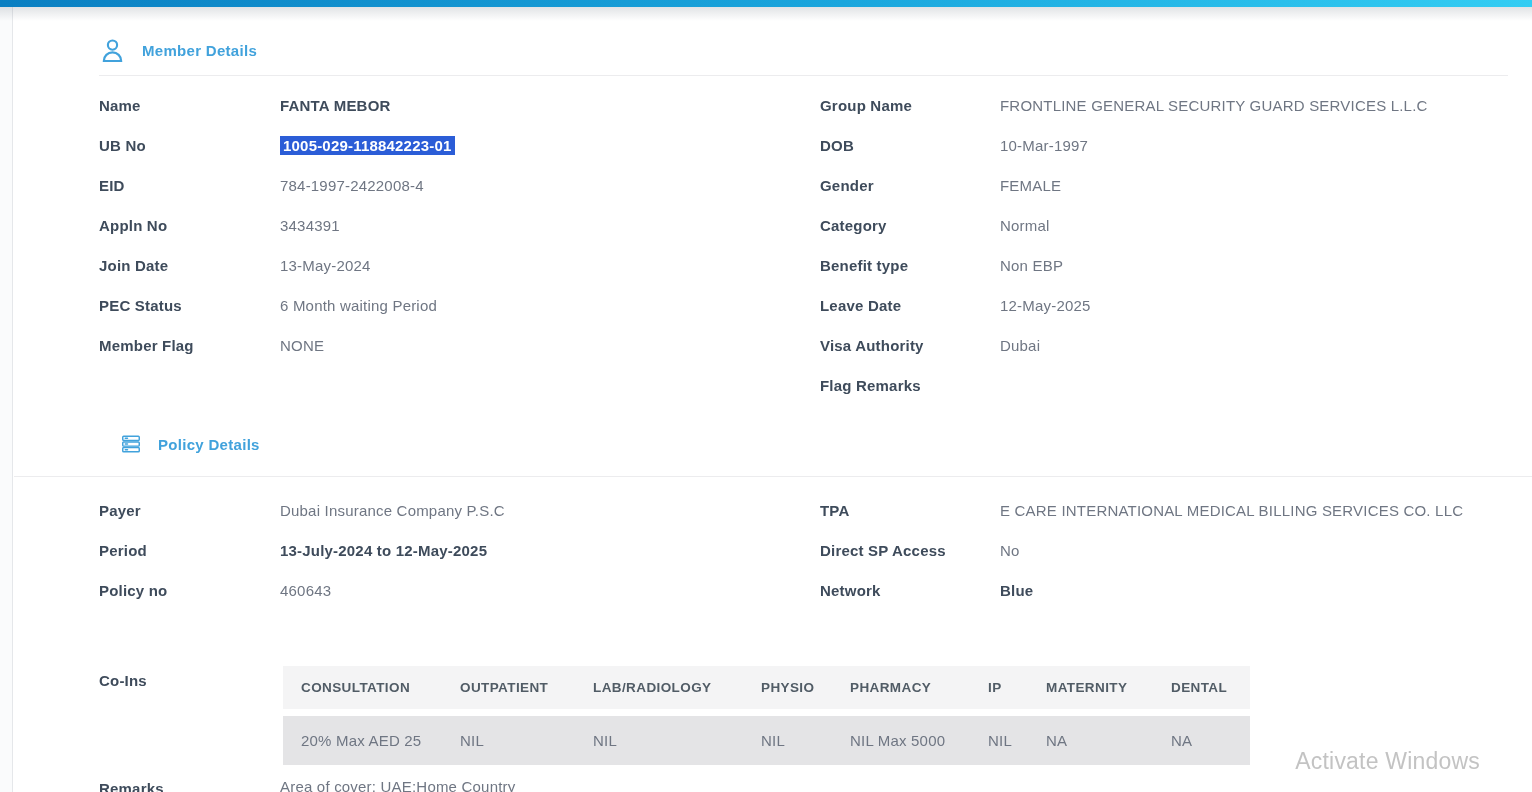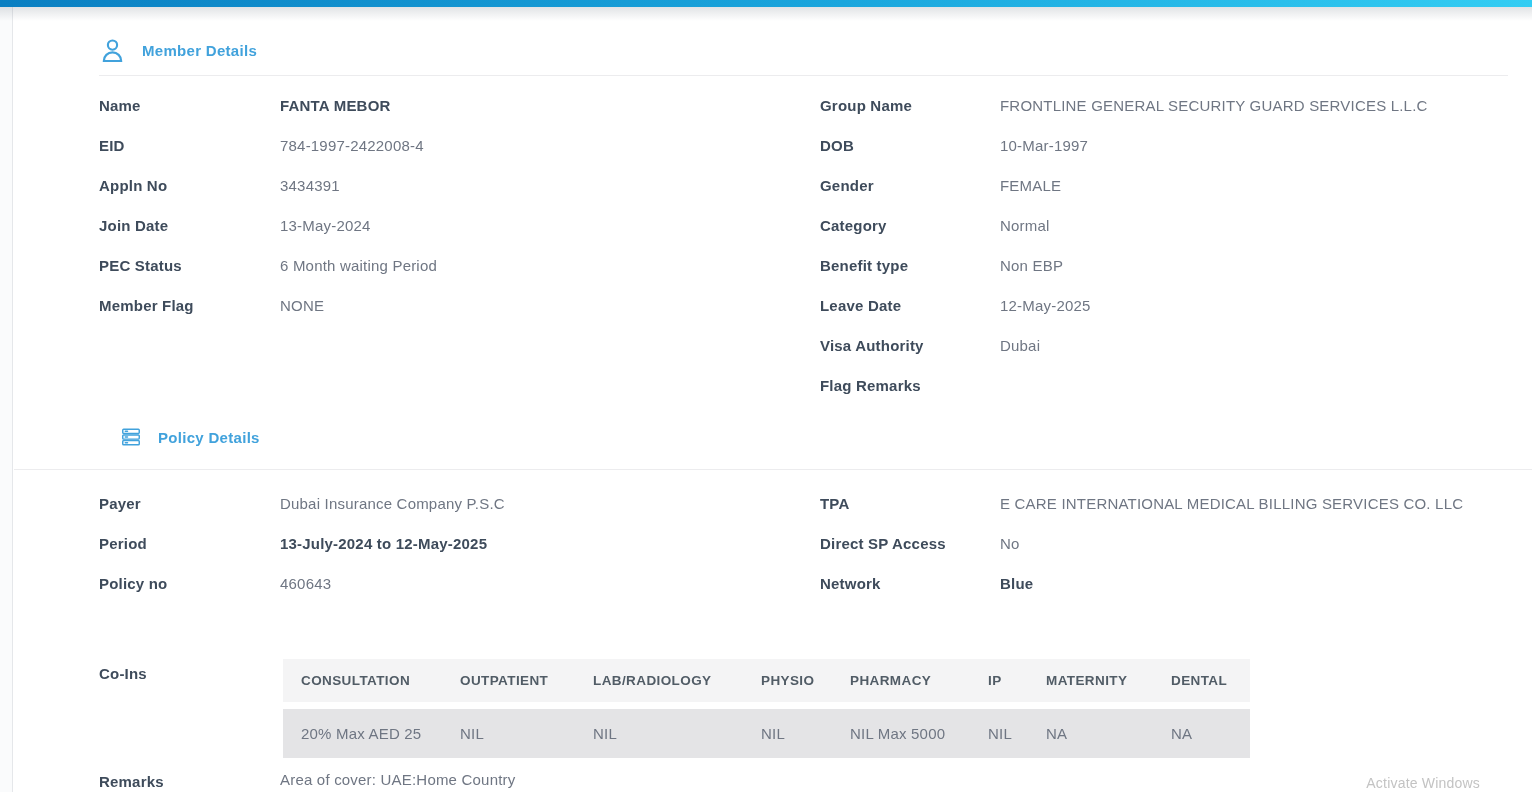--- a/index.html
+++ b/index.html
@@ -23,21 +23,21 @@
   .left-strip {
     position:absolute; top:7px; left:0; width:13px; height:785px;
     background:#fafbfc; border-right:1px solid #e5e7ea; z-index:3;
   }
   .content {
     position:absolute; top:7px; left:0; width:1532px;
     padding:0 24px 0 99px;
   }
   .section-header { display:flex; align-items:center; gap:16px; }
   .member-header { margin-top:28px; height:30px; }
-  .policy-header { margin-top:17px; height:30px; padding-left:21px; }
+  .policy-header { margin-top:24px; height:30px; padding-left:21px; }
   .section-title {
     color:#41a2dc; font-size:15px; font-weight:700; letter-spacing:0.3px;
   }
   .icon { display:inline-flex; align-items:center; }
   .divider {
     border:none; border-top:1px solid #ececee; height:0; margin-top:10px;
   }
   .divider-wide {
     border:none; border-top:1px solid #ececee; height:0;
     margin-top:17px; margin-left:-85px; margin-right:-24px;
@@ -70,21 +70,21 @@
     text-align:left; padding:14px 8px 14px 18px; letter-spacing:0.4px;
     white-space:nowrap; overflow:hidden;
   }
   table.coins td {
     background:#e4e4e6; color:#6f7683; font-size:15px;
     padding:16px 8px 16px 18px; letter-spacing:0.2px; white-space:nowrap;
   }
   .remarks-row { display:flex; align-items:flex-start; margin-top:6px; }
   .remarks-row .lbl { padding-top:2px; }
   .watermark {
-    position:absolute; right:52px; bottom:1px; font-size:14px;
+    position:absolute; right:52px; bottom:17px; font-size:23px;
     color:#c3c3c3; letter-spacing:0.2px; z-index:6;
   }
 </style>
 </head>
 <body>
 
 <div class="screen">
   <div class="topbar"></div>
   <div class="topshadow"></div>
   <div class="left-strip"></div>
@@ -100,20 +100,24 @@
       </span>
       <span class="section-title">Member Details</span>
     </div>
     <hr class="divider">
 
     <div class="fields-grid">
       <div class="fields-col-left">
         <div class="row">
           <span class="lbl">Name</span>
           <span class="val bold">FANTA MEBOR</span>
+        </div>
+        <div class="row">
+          <span class="lbl">UB No</span>
+          <span class="val bold"><span class="selected">1005-029-118842223-01</span></span>
         </div>
         <div class="row">
           <span class="lbl">EID</span>
           <span class="val">784-1997-2422008-4</span>
         </div>
         <div class="row">
           <span class="lbl">Appln No</span>
           <span class="val">3434391</span>
         </div>
         <div class="row">

